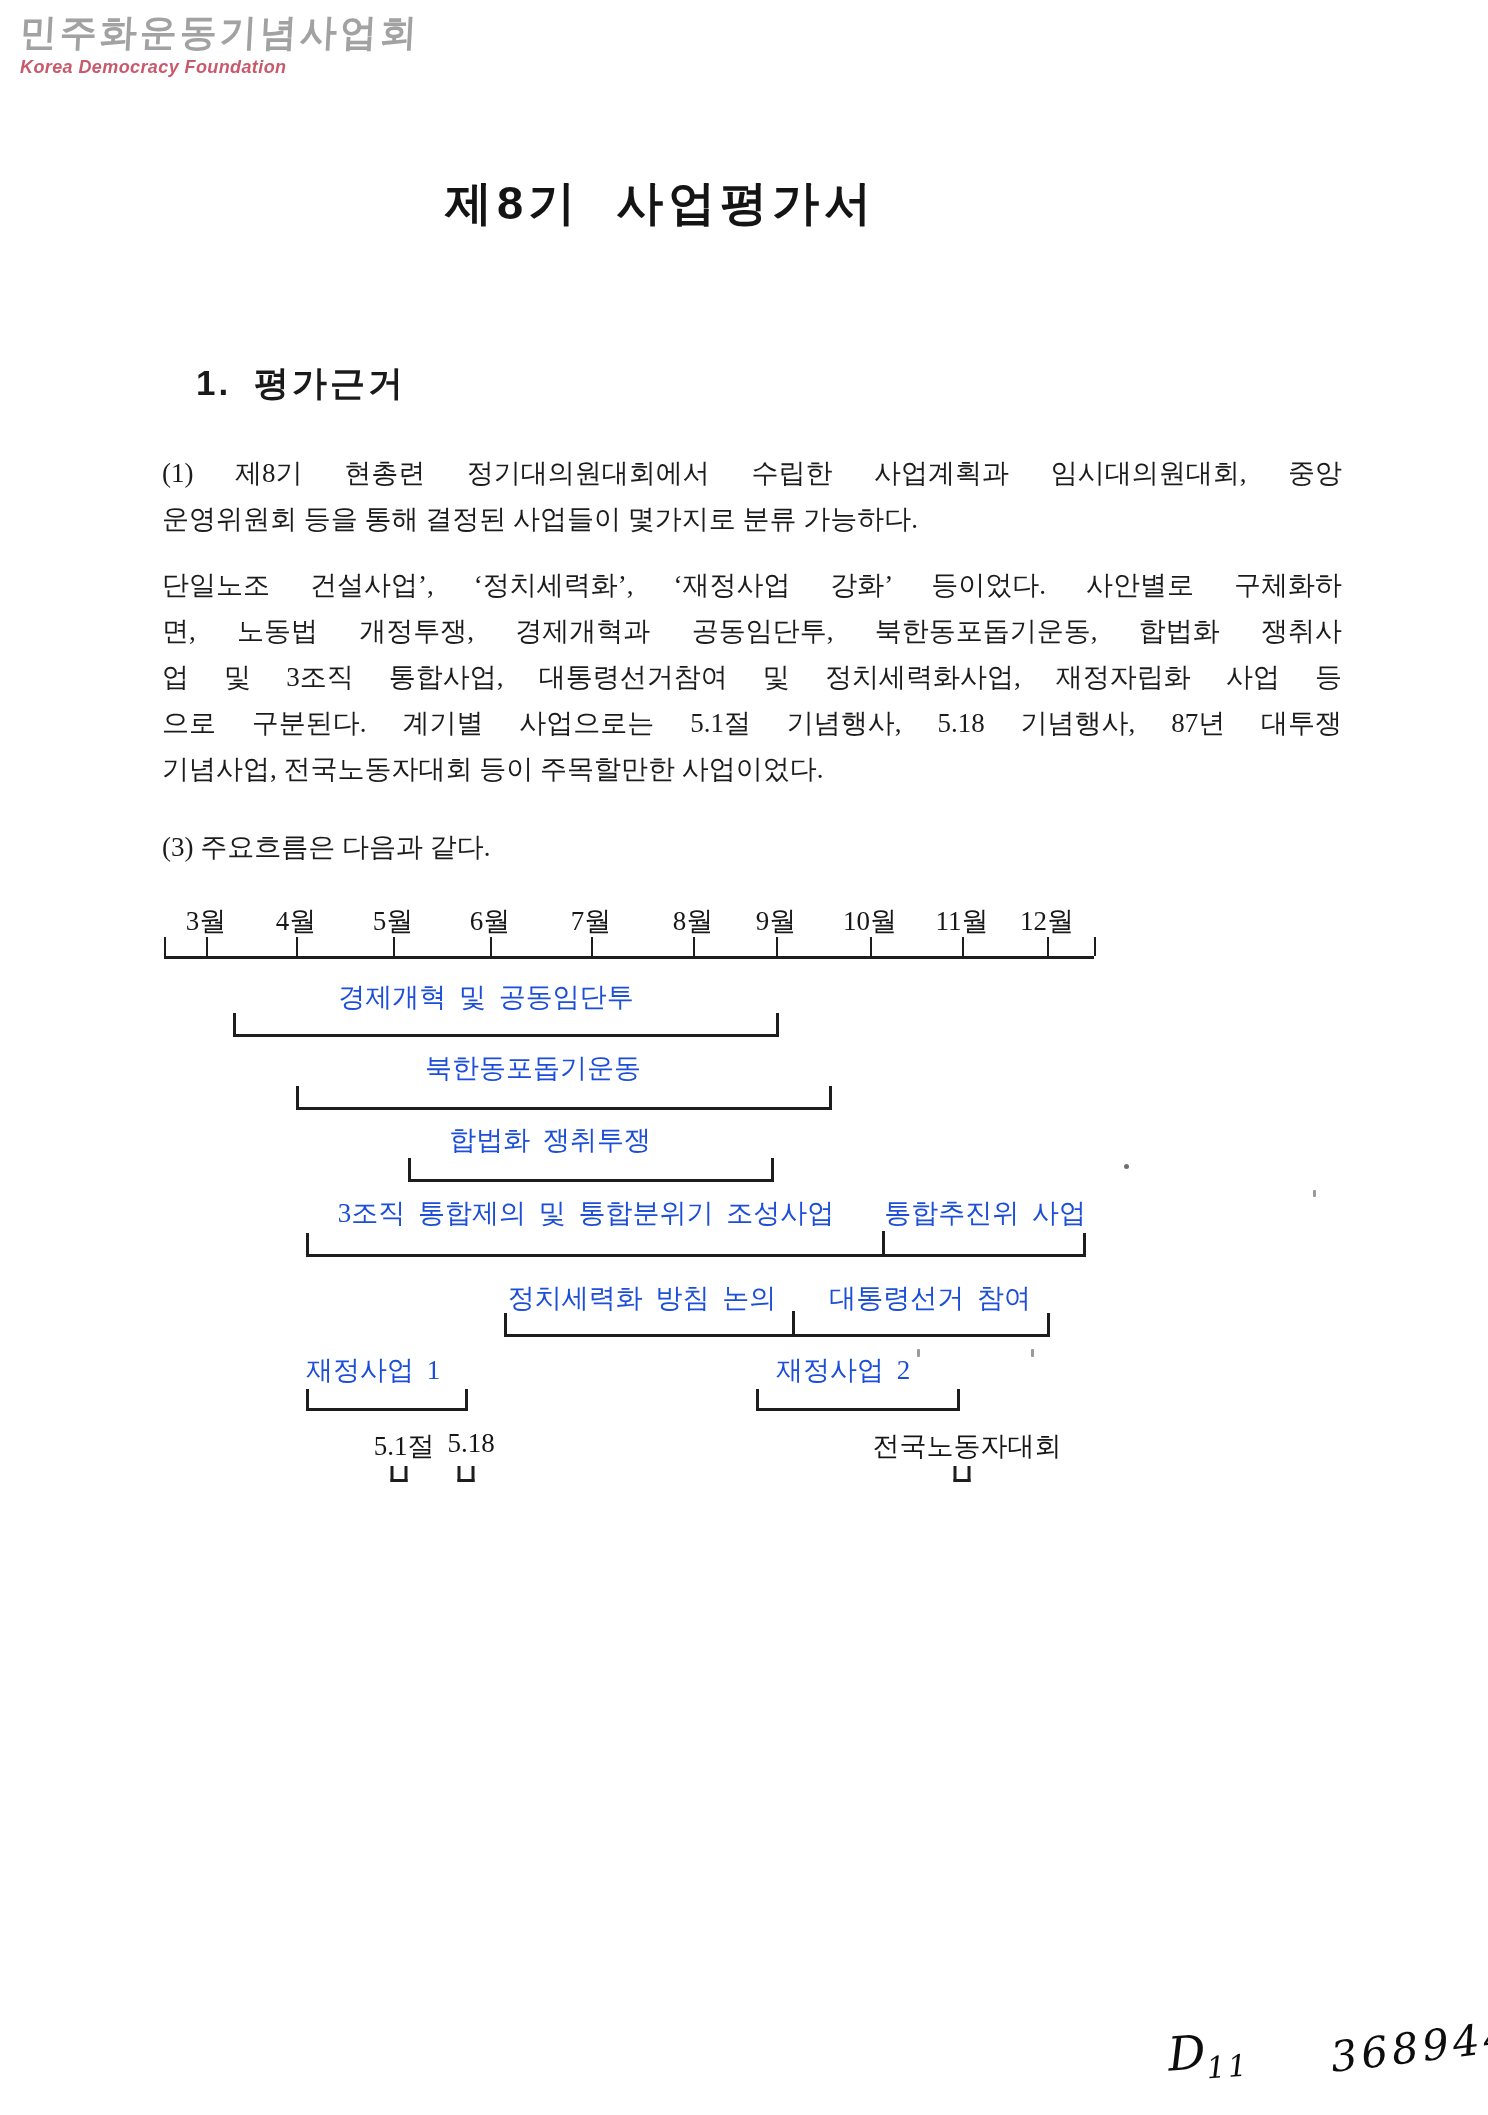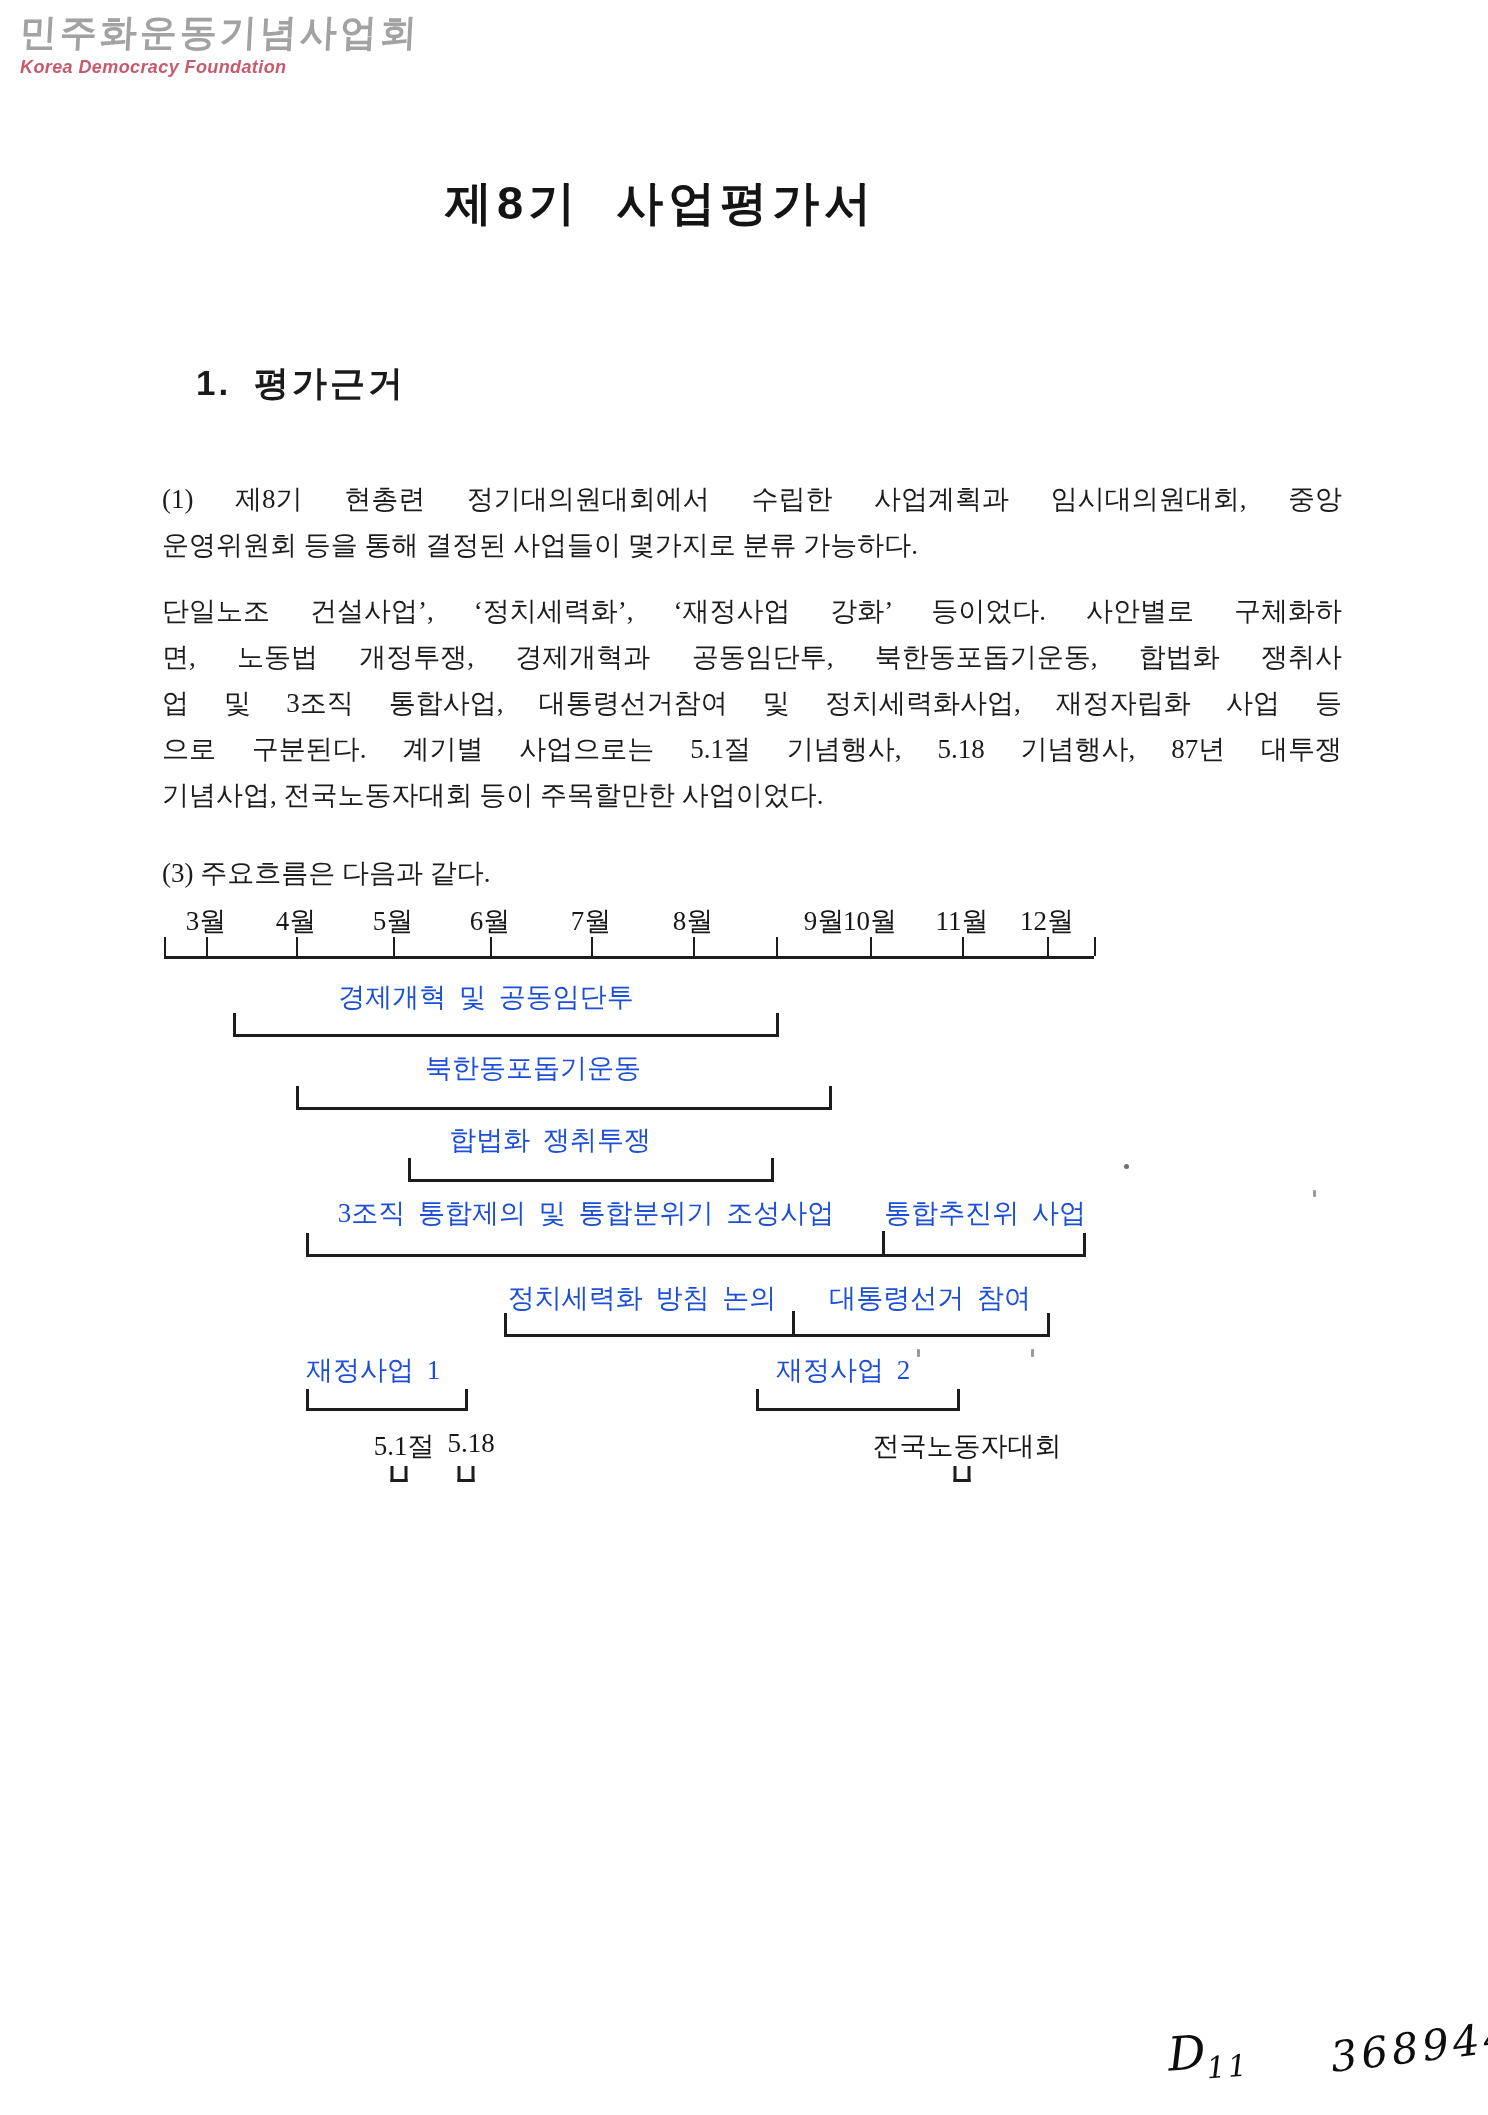--- a/index.html
+++ b/index.html
@@ -33,21 +33,21 @@
     font-family:"Liberation Sans", sans-serif;
     font-weight:bold;font-size:47px;letter-spacing:5px;word-spacing:18px;
     color:#141414;white-space:nowrap;
   }
   .section-heading{
     position:absolute;left:196px;top:360px;
     font-family:"Liberation Sans", sans-serif;
     font-weight:600;font-size:35px;letter-spacing:3px;word-spacing:10px;
     color:#1a1a1a;white-space:nowrap;
   }
-  .para{position:absolute;left:162px;width:1180px;font-size:27px;line-height:46px;margin-top:26px;}
+  .para{position:absolute;left:162px;width:1180px;font-size:27px;line-height:46px;}
   .para .line{white-space:normal;}
   .para .line.full{text-align:justify;text-align-last:justify;}
   .para .line.last{text-align:left;}
   #para1{top:450px;}
   #para2{top:562px;}
   #para3{top:824px;}
   
   #chart{position:absolute;left:0;top:0;width:1488px;height:1758px;pointer-events:none;}
   .month-label{
     position:absolute;transform:translateX(-50%);
@@ -121,21 +121,21 @@
       <div class="line last">(3) 주요흐름은 다음과 같다.</div>
     </div>
 
   <div id="chart">
       <div class="month-label" style="left: 206px; top: 903px;">3월</div>
       <div class="month-label" style="left: 296px; top: 903px;">4월</div>
       <div class="month-label" style="left: 393px; top: 903px;">5월</div>
       <div class="month-label" style="left: 490px; top: 903px;">6월</div>
       <div class="month-label" style="left: 591px; top: 903px;">7월</div>
       <div class="month-label" style="left: 693px; top: 903px;">8월</div>
-      <div class="month-label" style="left: 824px; top: 903px;">9월</div>
+      <div class="month-label" style="left: 776px; top: 903px;">9월</div>
       <div class="month-label" style="left: 870px; top: 903px; text-align: center;">10월</div>
       <div class="month-label" style="left: 962px; top: 903px;">11월</div>
       <div class="month-label" style="left: 1047px; top: 903px;">12월</div>
       <div class="axis-line" style="left: 164px; top: 956px; width: 930px;"></div>
       <div class="axis-tick" style="left: 164px; top: 937px; height: 19px;"></div>
       <div class="axis-tick" style="left: 206px; top: 937px; height: 19px;"></div>
       <div class="axis-tick" style="left: 296px; top: 937px; height: 19px;"></div>
       <div class="axis-tick" style="left: 393px; top: 937px; height: 19px;"></div>
       <div class="axis-tick" style="left: 490px; top: 937px; height: 19px;"></div>
       <div class="axis-tick" style="left: 591px; top: 937px; height: 19px;"></div>

